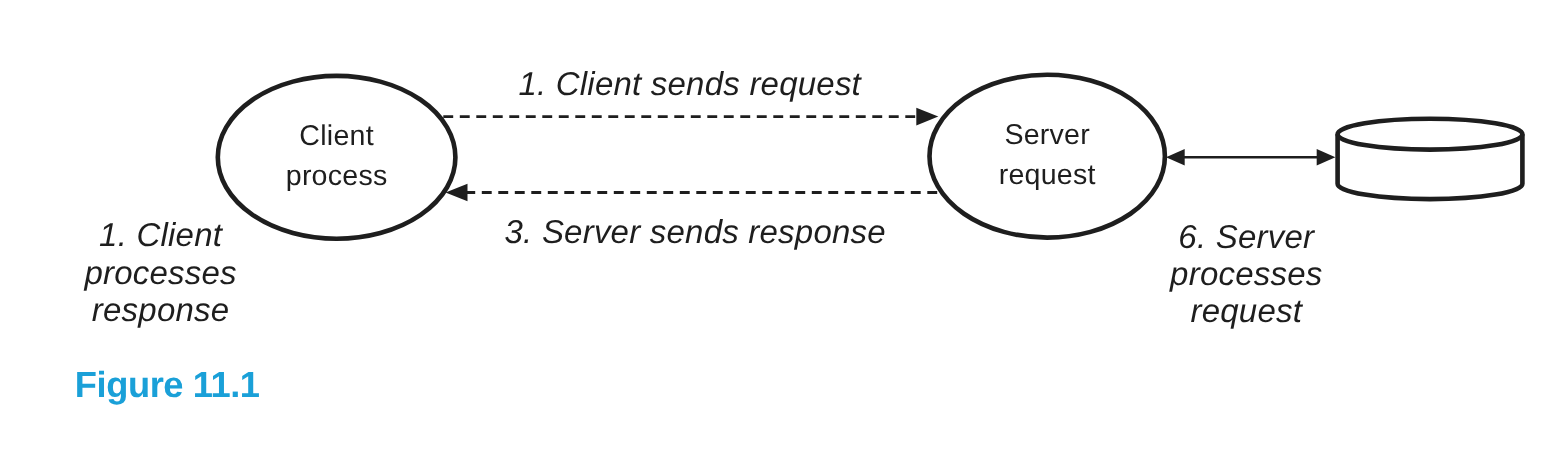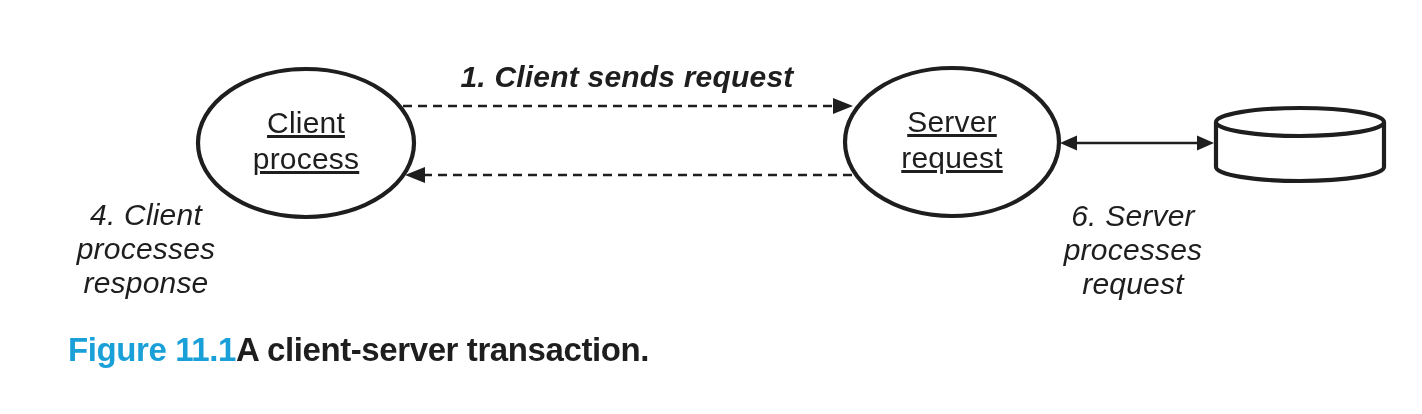--- a/index.html
+++ b/index.html
@@ -21,25 +21,24 @@
     left: 0;
     top: 0;
   }
   .label {
     position: absolute;
     transform: translate(-50%, -50%);
     text-align: center;
     color: var(--ink, #1e1e1e);
   }
   .node-label {
-    font-size: 30px;
+    font-size: 26px;
     line-height: 36px;
     white-space: pre-line;
     letter-spacing: 0.2px;
-    text-decoration: underline;
   }
   .resource-label {
     font-size: 29px;
     letter-spacing: 0.2px;
     white-space: nowrap;
   }
   .step-label {
     font-style: italic;
     font-size: 30px;
     line-height: 34px;
@@ -48,20 +47,21 @@
   }
   .single-line {
     white-space: nowrap;
   }
   .caption {
     position: absolute;
     left: 68px;
     top: 331px;
     display: flex;
     align-items: baseline;
+    gap: 28px;
     font-weight: bold;
     font-size: 33px;
     letter-spacing: -0.4px;
     white-space: nowrap;
   }
   .caption .fig-num {
     color: var(--accent, #1aa0d8);
   }
   .caption .fig-title {
     color: var(--ink, #1e1e1e);
@@ -120,29 +120,29 @@
     </g>
   </svg>
 
   <div class="label node-label" style="left:306px; top:141px;">Client
 process</div>
 
   <div class="label node-label" style="left:952px; top:140px;">Server
 request</div>
 
 
-  <div class="label step-label single-line" style="left:627px; top:77px;font-weight:bold;">1. Client sends request</div>
+  <div class="label step-label single-line" style="left:627px; top:77px;">1. Client sends request</div>
 
+  <div class="label step-label single-line" style="left:632px; top:212px;">3. Server sends response</div>
 
-  <div class="label step-label" style="left:146px; top:249px;">4. Client
+  <div class="label step-label" style="left:146px; top:249px;">1. Client
 processes
 response</div>
 
   <div class="label step-label" style="left:1133px; top:250px;">6. Server
 processes
 request</div>
 
   <div class="caption">
     <span class="fig-num">Figure 11.1</span>
-    <span class="fig-title">A client-server transaction.</span>
   </div>
 
 </div>
 
 </body></html>

